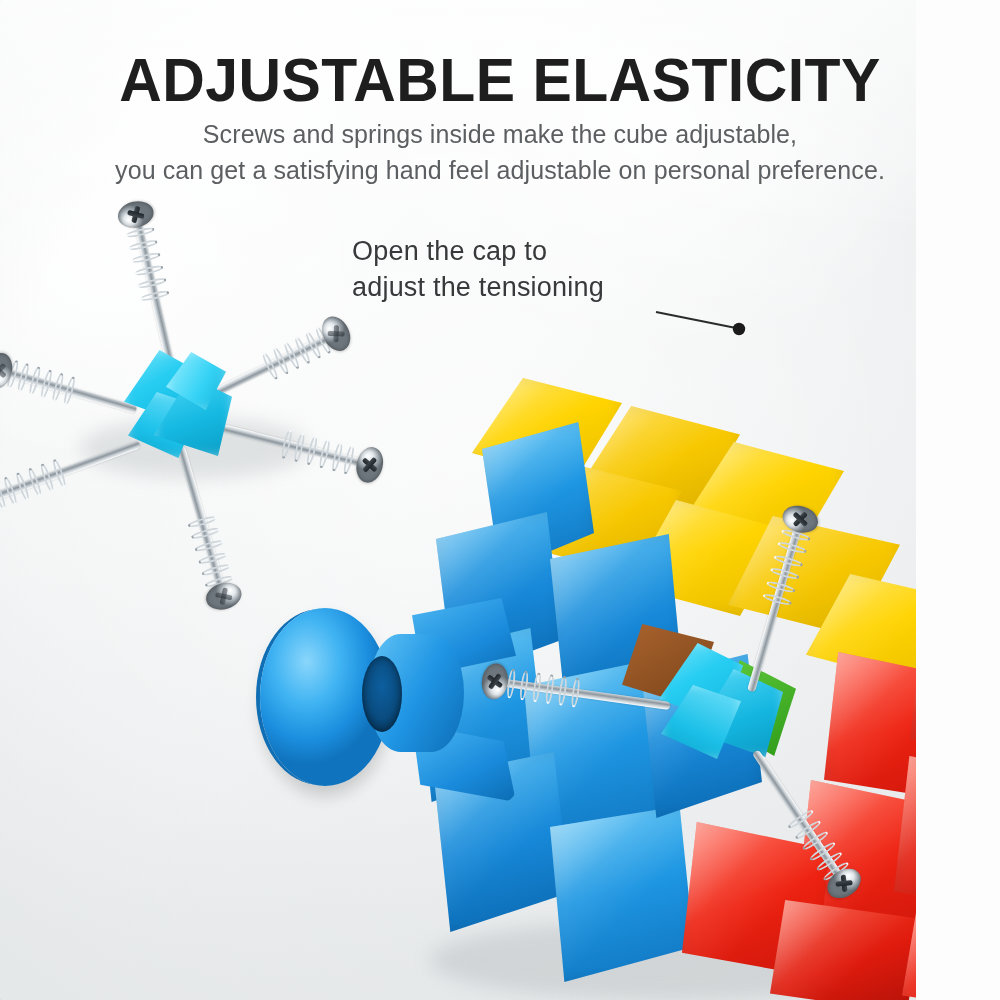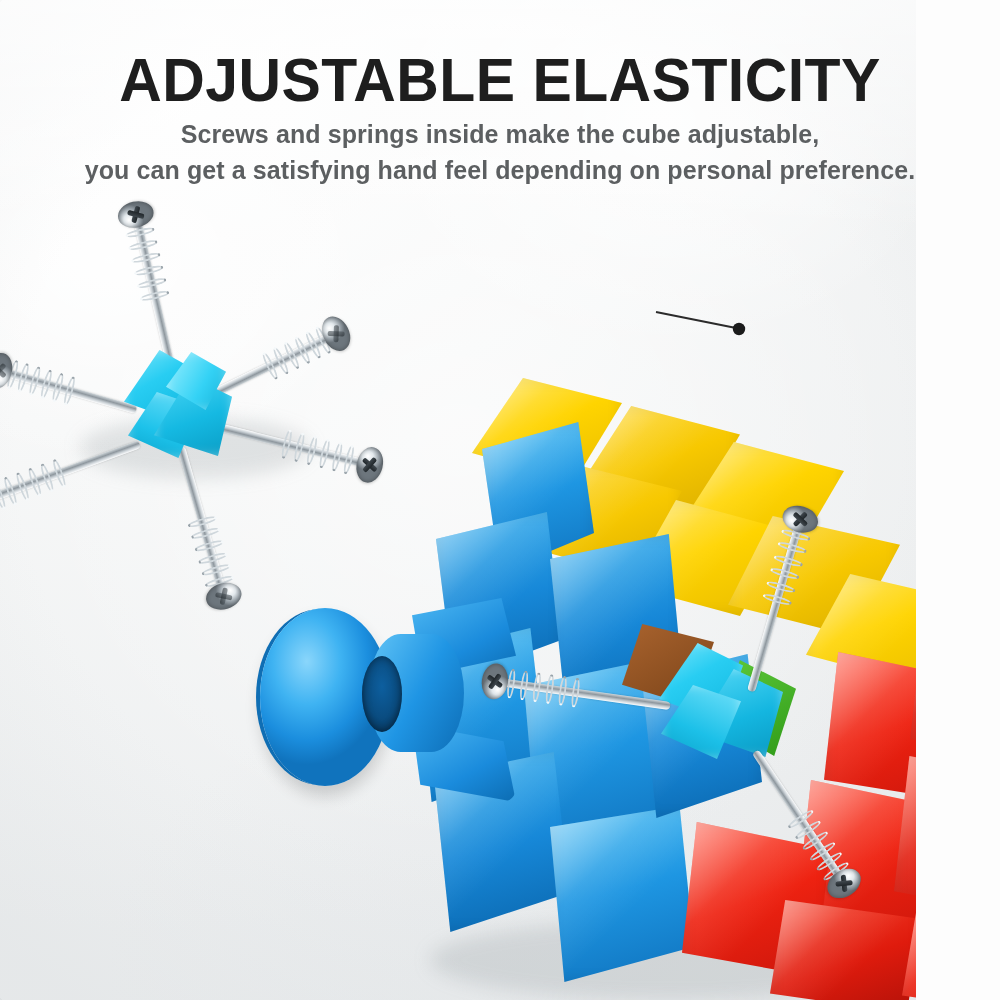--- a/index.html
+++ b/index.html
@@ -42,21 +42,21 @@
     text-align:center;
     font-size:62px; line-height:1.04;
     font-weight:700;
     letter-spacing:.5px;
     color:#1e1e1e;
     transform:scaleX(.95);
     white-space:nowrap;
   }
   .sub {
     position:absolute; left:0; width:1000px; text-align:center;
-    font-size:25px; color:#5c5f61; font-weight:700; letter-spacing:.1px;
+    font-size:25px; color:#5c5f61; font-weight:400; letter-spacing:.1px;
     white-space:nowrap;
   }
   .sub1 { top:120px; }
   .sub2 { top:156px; }
 
   .callout {
     position:absolute; left:352px; top:234px;
     font-size:27px; line-height:1.32; color:#37393b; font-weight:400;
     letter-spacing:.2px; white-space:nowrap;
   }
@@ -163,22 +163,26 @@
 
 <div id="stage">
 
   <div class="bg"></div>
   <div class="bg-soft"></div>
   <div class="bg-vig"></div>
   <div class="white-wash"></div>
 
   <div class="title">ADJUSTABLE ELASTICITY</div>
   <div class="sub sub1">Screws and springs inside make the cube adjustable,</div>
-  <div class="sub sub2">you can get a satisfying hand feel depending on personal preference.</div>
-
+  <div class="sub sub2">you can get a satisfying hand feel adjustable on personal preference.</div>
+
+  <div class="callout">
+    <div>Open the cap to</div>
+    <div>adjust the tensioning</div>
+  </div>
   <svg class="lead" viewBox="0 0 120 50">
     <line x1="16" y1="17" x2="96" y2="33" stroke="#2b2b2b" stroke-width="2.1"></line>
     <circle cx="99" cy="34" r="6.2" fill="#1b1b1b"></circle>
   </svg>
 
   <div id="core-left">
 
     <div class="sh" style="left:80px; top:190px; width:230px; height:60px;"></div>
 
     <div class="asm" style="left:176px; top:152px; width:190px; transform:rotate(-103deg);">

